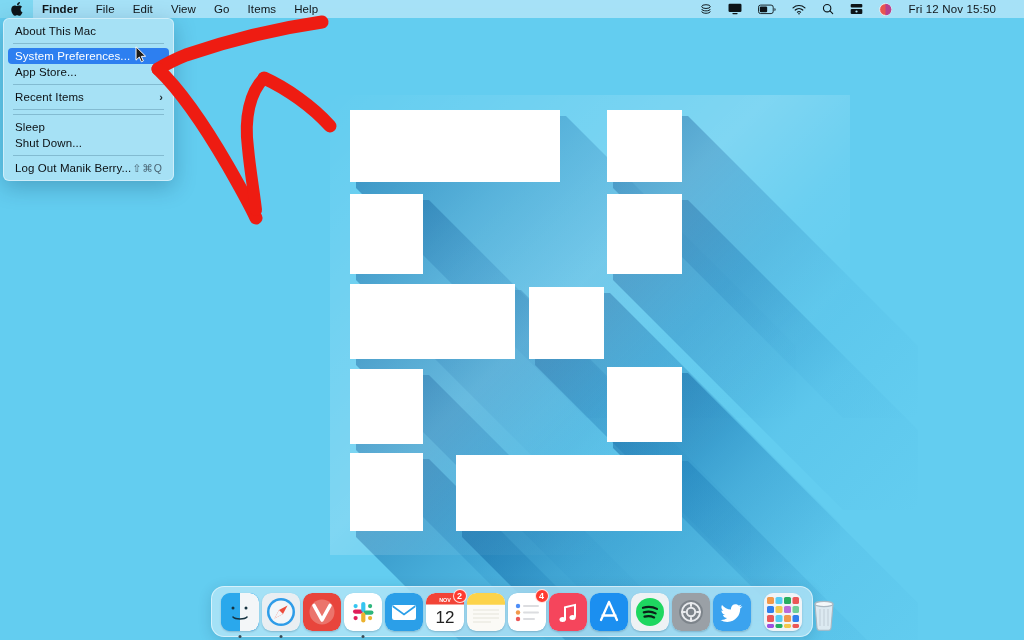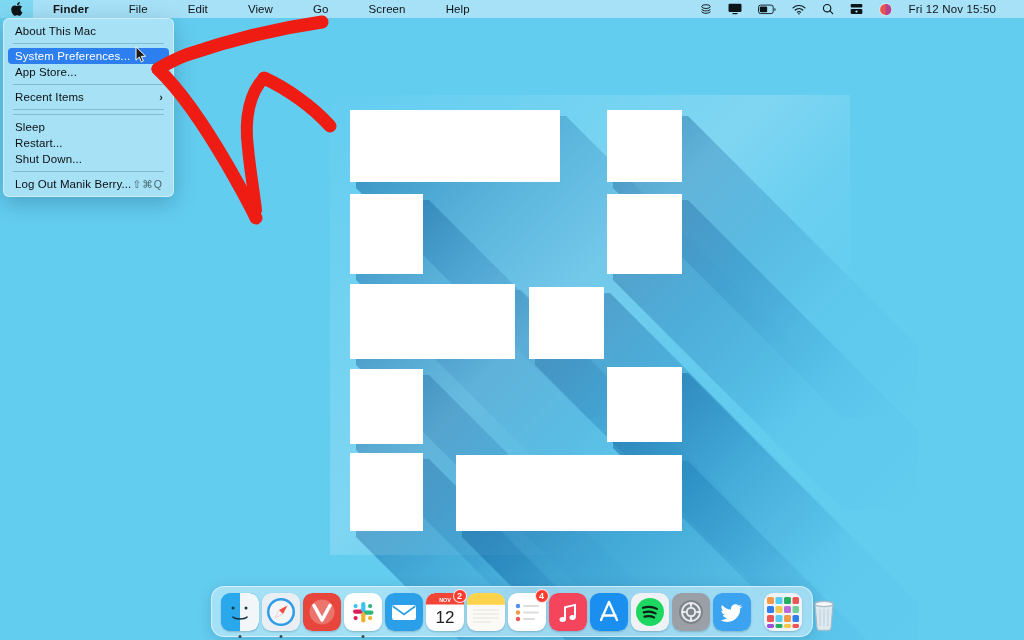--- a/index.html
+++ b/index.html
@@ -46,21 +46,21 @@
     font-size:11.5px;
     color:#101418;
   }
   #menubar .mb-left{ display:flex; align-items:center; height:100%; }
   .mb-apple{
     padding:0 10px 0 11px; display:flex; align-items:center; height:100%;
     background:#7fd8f2;
   }
   .mb-apple svg{ display:block; }
   .mb-item{
-    padding:0 20px; height:100%; display:flex; align-items:center;
+    padding:0 9px; height:100%; display:flex; align-items:center;
     white-space:nowrap; letter-spacing:0.1px;
   }
   .mb-item.bold{ font-weight:bold; }
   #menubar .mb-right{
     margin-left:auto; display:flex; align-items:center; height:100%;
     padding-right:22px; gap:2px;
   }
   .mb-status{
     padding:0 7px; height:100%; display:flex; align-items:center;
   }
@@ -203,21 +203,21 @@
     <div class="mb-apple">
       <svg width="12" height="14" viewBox="0 0 12 14" aria-hidden="true">
         <path fill="#0d1418" d="M8.2 2.1c.5-.6.85-1.45.75-2.1-.73.03-1.62.48-2.15 1.09-.47.53-.89 1.4-.78 2.22.82.06 1.66-.42 2.18-1.21zM9.6 7.4c-.02-1.74 1.42-2.58 1.49-2.62-.81-1.19-2.07-1.35-2.52-1.37-1.07-.11-2.09.63-2.64.63-.54 0-1.38-.61-2.27-.6-1.17.02-2.25.68-2.85 1.73-1.21 2.11-.31 5.23.87 6.94.58.84 1.27 1.78 2.17 1.75.87-.04 1.2-.56 2.25-.56s1.35.56 2.27.54c.94-.02 1.53-.85 2.1-1.7.66-.97.93-1.92.95-1.97-.02-.01-1.82-.7-1.82-2.77z"></path>
       </svg>
     </div>
     <div class="mb-item bold">Finder</div>
     <div class="mb-item">File</div>
     <div class="mb-item">Edit</div>
     <div class="mb-item">View</div>
     <div class="mb-item">Go</div>
-    <div class="mb-item">Screen</div>
+    <div class="mb-item">Items</div>
     <div class="mb-item">Help</div>
   </div>
 
   <div class="mb-right">
     <div class="mb-status">
       <svg width="12" height="12" viewBox="0 0 14 14">
           <g fill="none" stroke="#0d1418" stroke-width="1.1">
         <ellipse cx="7" cy="4.2" rx="5" ry="2.2"></ellipse>
             <path d="M2 7c0 1.2 2.24 2.2 5 2.2S12 8.2 12 7"></path>
         <path d="M2 9.8c0 1.2 2.24 2.2 5 2.2s5-1 5-2.2"></path>
@@ -286,23 +286,20 @@
     </div>
     <div class="menu-sep"></div>
     <div class="menu-row">
       <span class="label">Recent Items</span>
       <span class="chev">›</span>
     </div>
     <div class="menu-sep"></div>
     <div class="menu-sep"></div>
     <div class="menu-row">
       <span class="label">Sleep</span>
-    </div>
-    <div class="menu-row">
-      <span class="label">Restart...</span>
     </div>
     <div class="menu-row">
       <span class="label">Shut Down...</span>
     </div>
     <div class="menu-sep"></div>
     <div class="menu-row">
       <span class="label">Log Out Manik Berry...</span>
       <span class="accel">⇧⌘Q</span>
     </div>
   </div>

